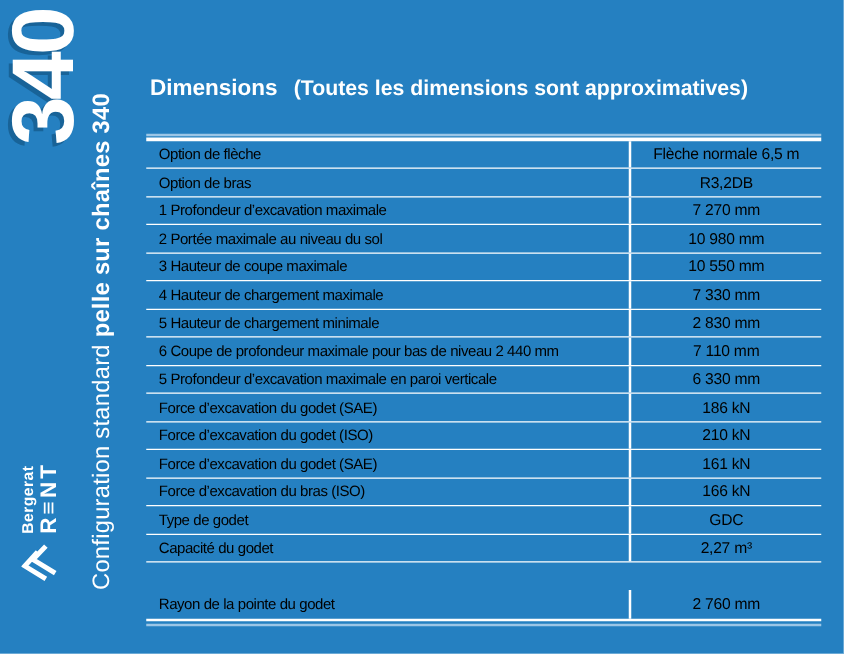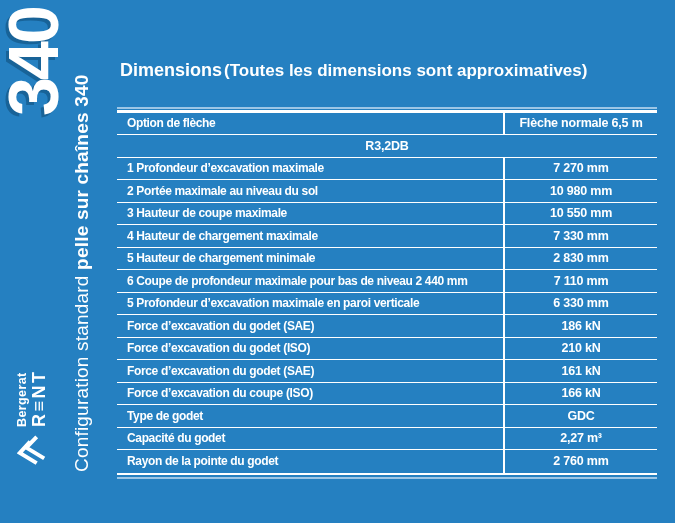--- a/index.html
+++ b/index.html
@@ -36,36 +36,36 @@
   }
   .logo-mark { width:30px; height:30px; flex:0 0 auto; }
   .logo-text { display:flex; flex-direction:column; line-height:1; }
   .logo-brand { font-size:12.5px; font-weight:700; letter-spacing:0.4px; }
   .logo-product { font-size:18px; font-weight:700; letter-spacing:2.5px; margin-top:2px;
                   font-family:"Liberation Sans","DejaVu Sans",sans-serif; }
 
   
   .heading {
     position:absolute; left:120px; top:60px; color:#ffffff;
-    display:flex; align-items:baseline; gap:2px; white-space:nowrap;
+    display:flex; align-items:baseline; gap:13px; white-space:nowrap;
   }
   .heading .title { font-size:18px; font-weight:700; }
   .heading .subtitle { font-size:17px; font-weight:700; }
 
   
   .dim-table { position:absolute; left:117px; top:107px; width:540px; }
   .line-accent-top { height:1.5px; background:#9cc6e6; margin-bottom:1px; }
   .line-thick-top { height:3px; background:#ffffff; }
   .rows {}
   .row {
     display:flex; height:22.5px; box-sizing:border-box;
     border-bottom:1.5px solid #ffffff;
   }
-  .row:last-child { border-bottom:none; }
-  .cell { display:flex; align-items:center; color:#ffffff; font-weight:700; }
+  .row:last-child { border-bottom:none;margin-top:22px; }
+  .cell { display:flex; align-items:center; color:#000000; font-weight:400; }
   .cell.label {
     width:388px; box-sizing:border-box; padding-left:10px;
     border-right:2px solid #ffffff;
     font-size:12px; letter-spacing:-0.35px; white-space:nowrap; overflow:hidden;
   }
   .cell.value {
     flex:1; justify-content:center; font-size:12.5px; letter-spacing:-0.2px;
     white-space:nowrap;
   }
   .line-bottom-white { height:2px; background:#ffffff; }
@@ -103,20 +103,21 @@
 
   <div class="dim-table">
     <div class="line-accent-top"></div>
     <div class="line-thick-top"></div>
     <div class="rows">
         <div class="row">
           <div class="cell label">Option de flèche</div>
           <div class="cell value">Flèche normale 6,5 m</div>
         </div>
         <div class="row">
+          <div class="cell label">Option de bras</div>
           <div class="cell value">R3,2DB</div>
         </div>
         <div class="row">
           <div class="cell label">1 Profondeur d’excavation maximale</div>
           <div class="cell value">7 270 mm</div>
         </div>
         <div class="row">
           <div class="cell label">2 Portée maximale au niveau du sol</div>
           <div class="cell value">10 980 mm</div>
         </div>
@@ -146,21 +147,21 @@
         </div>
         <div class="row">
           <div class="cell label">Force d’excavation du godet (ISO)</div>
           <div class="cell value">210 kN</div>
         </div>
         <div class="row">
           <div class="cell label">Force d’excavation du godet (SAE)</div>
           <div class="cell value">161 kN</div>
         </div>
         <div class="row">
-          <div class="cell label">Force d’excavation du coupe (ISO)</div>
+          <div class="cell label">Force d’excavation du bras (ISO)</div>
           <div class="cell value">166 kN</div>
         </div>
         <div class="row">
           <div class="cell label">Type de godet</div>
           <div class="cell value">GDC</div>
         </div>
         <div class="row">
           <div class="cell label">Capacité du godet</div>
           <div class="cell value">2,27 m³</div>
         </div>

